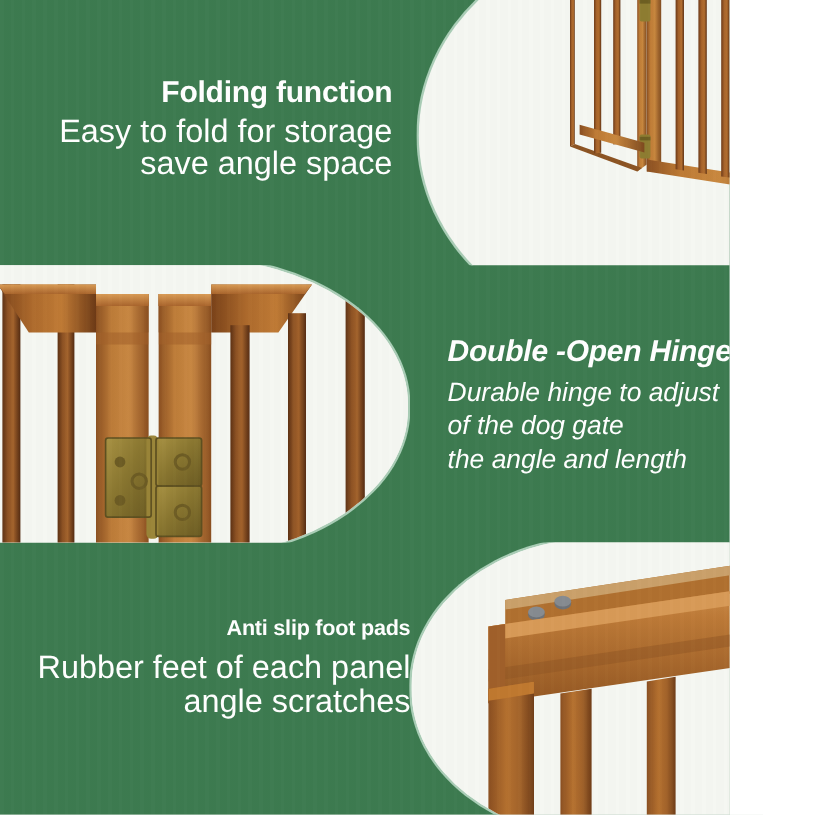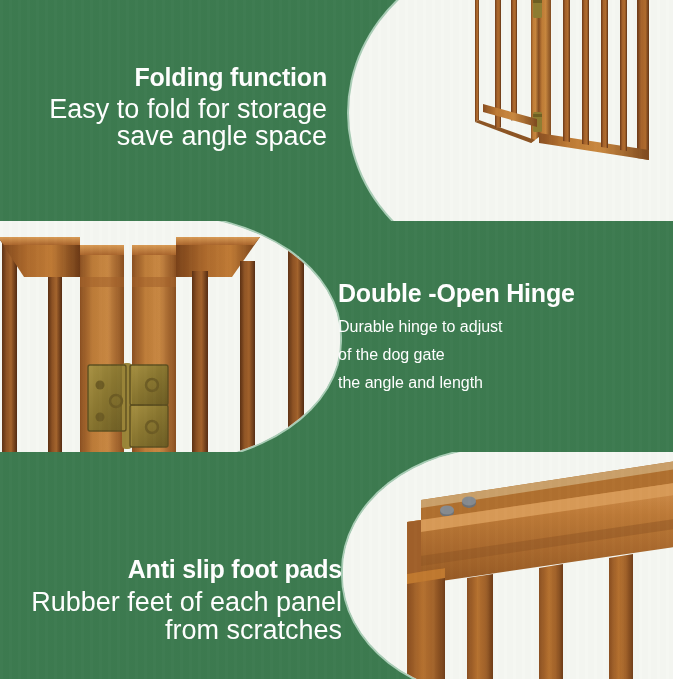--- a/index.html
+++ b/index.html
@@ -1,20 +1,20 @@
 <!DOCTYPE html>
 <html><head>
 <meta charset="utf-8">
 <style>
   html,body{margin:0;padding:0;background:#fff;}
   body{font-family:"Liberation Sans",sans-serif;}
 
   .stage{
     position:relative;
-    width:673px;height:679px;
+    width:608px;height:679px;
     overflow:hidden;
     background:#3d7b50;
   }
 
   
   .stage::after{
     content:"";position:absolute;inset:0;pointer-events:none;
     background:repeating-linear-gradient(90deg,
       rgba(255,255,255,.020) 0px, rgba(255,255,255,.020) 3px,
       rgba(0,0,0,.014) 3px, rgba(0,0,0,.014) 9px);
@@ -64,26 +64,26 @@
   .txt-top{
     right:352px;top:62px;text-align:right;
   }
   .txt-top .title{font-size:25px;line-height:30px;margin-bottom:4px;}
   .txt-top .line{font-size:27px;line-height:27px;}
 
   .txt-mid{
     left:355px;top:278px;text-align:left;
   }
   .txt-mid .title{font-size:25px;line-height:30px;margin-bottom:5px;}
-  .txt-mid .line{font-size:16px;line-height:28px;}
+  .txt-mid .line{font-size:22px;line-height:28px;}
 
   .txt-bot{
     right:337px;top:508px;text-align:right;
   }
-  .txt-bot .title{font-size:25px;line-height:30px;margin-bottom:4px;margin-top:46px;}
+  .txt-bot .title{font-size:18px;line-height:30px;margin-bottom:4px;}
   .txt-bot .line{font-size:27px;line-height:28px;}
 
   
   .gate{position:absolute;left:104px;top:6px;width:240px;height:215px;}
 
   
   .hingewrap{position:absolute;left:0;top:0;width:340px;height:231px;}
 
   
   .footwrap{position:absolute;left:0;top:0;width:380px;height:250px;}
@@ -240,21 +240,21 @@
             <circle cx="212" cy="170" r="6" fill="none" stroke="#6d5c24" stroke-width="2.5"></circle>
             <circle cx="212" cy="212" r="6" fill="none" stroke="#6d5c24" stroke-width="2.5"></circle>
             <rect x="148" y="150" width="38" height="66" rx="2" fill="none" stroke="#5e5020" stroke-width="1.4"></rect>
             <rect x="190" y="150" width="38" height="40" rx="2" fill="none" stroke="#5e5020" stroke-width="1.4"></rect>
             <rect x="190" y="190" width="38" height="42" rx="2" fill="none" stroke="#5e5020" stroke-width="1.4"></rect>
           </g>
         </svg>
       </div>
     </div>
 
-    <div class="txt txt-mid" style="position:absolute;left:338px;top:57px;">
+    <div class="txt txt-mid" style="position:absolute;left:373px;top:57px;font-style:italic;">
       <div class="title">Double -Open Hinge</div>
       <div class="line">Durable hinge to adjust</div>
       <div class="line">of the dog gate</div>
       <div class="line">the angle and length</div>
     </div>
   </div>
 
   <div class="band band-bot">
 
     <div class="panel panel-bot">
@@ -310,17 +310,17 @@
           <polygon points="196,120 220,116 220,250 196,250" fill="url(#fSlat)"></polygon>
           <polygon points="266,110 290,106 290,250 266,250" fill="url(#fSlat)"></polygon>
           <polygon points="336,100 360,96 360,250 336,250" fill="url(#fSlat)"></polygon>
         </svg>
       </div>
     </div>
 
     <div class="txt txt-bot" style="position:absolute;right:337px;top:56px;">
       <div class="title">Anti slip foot pads</div>
       <div class="line">Rubber feet of each panel</div>
-      <div class="line">from scratches</div>
+      <div class="line">angle scratches</div>
     </div>
   </div>
 
 </div>
 
 </body></html>

